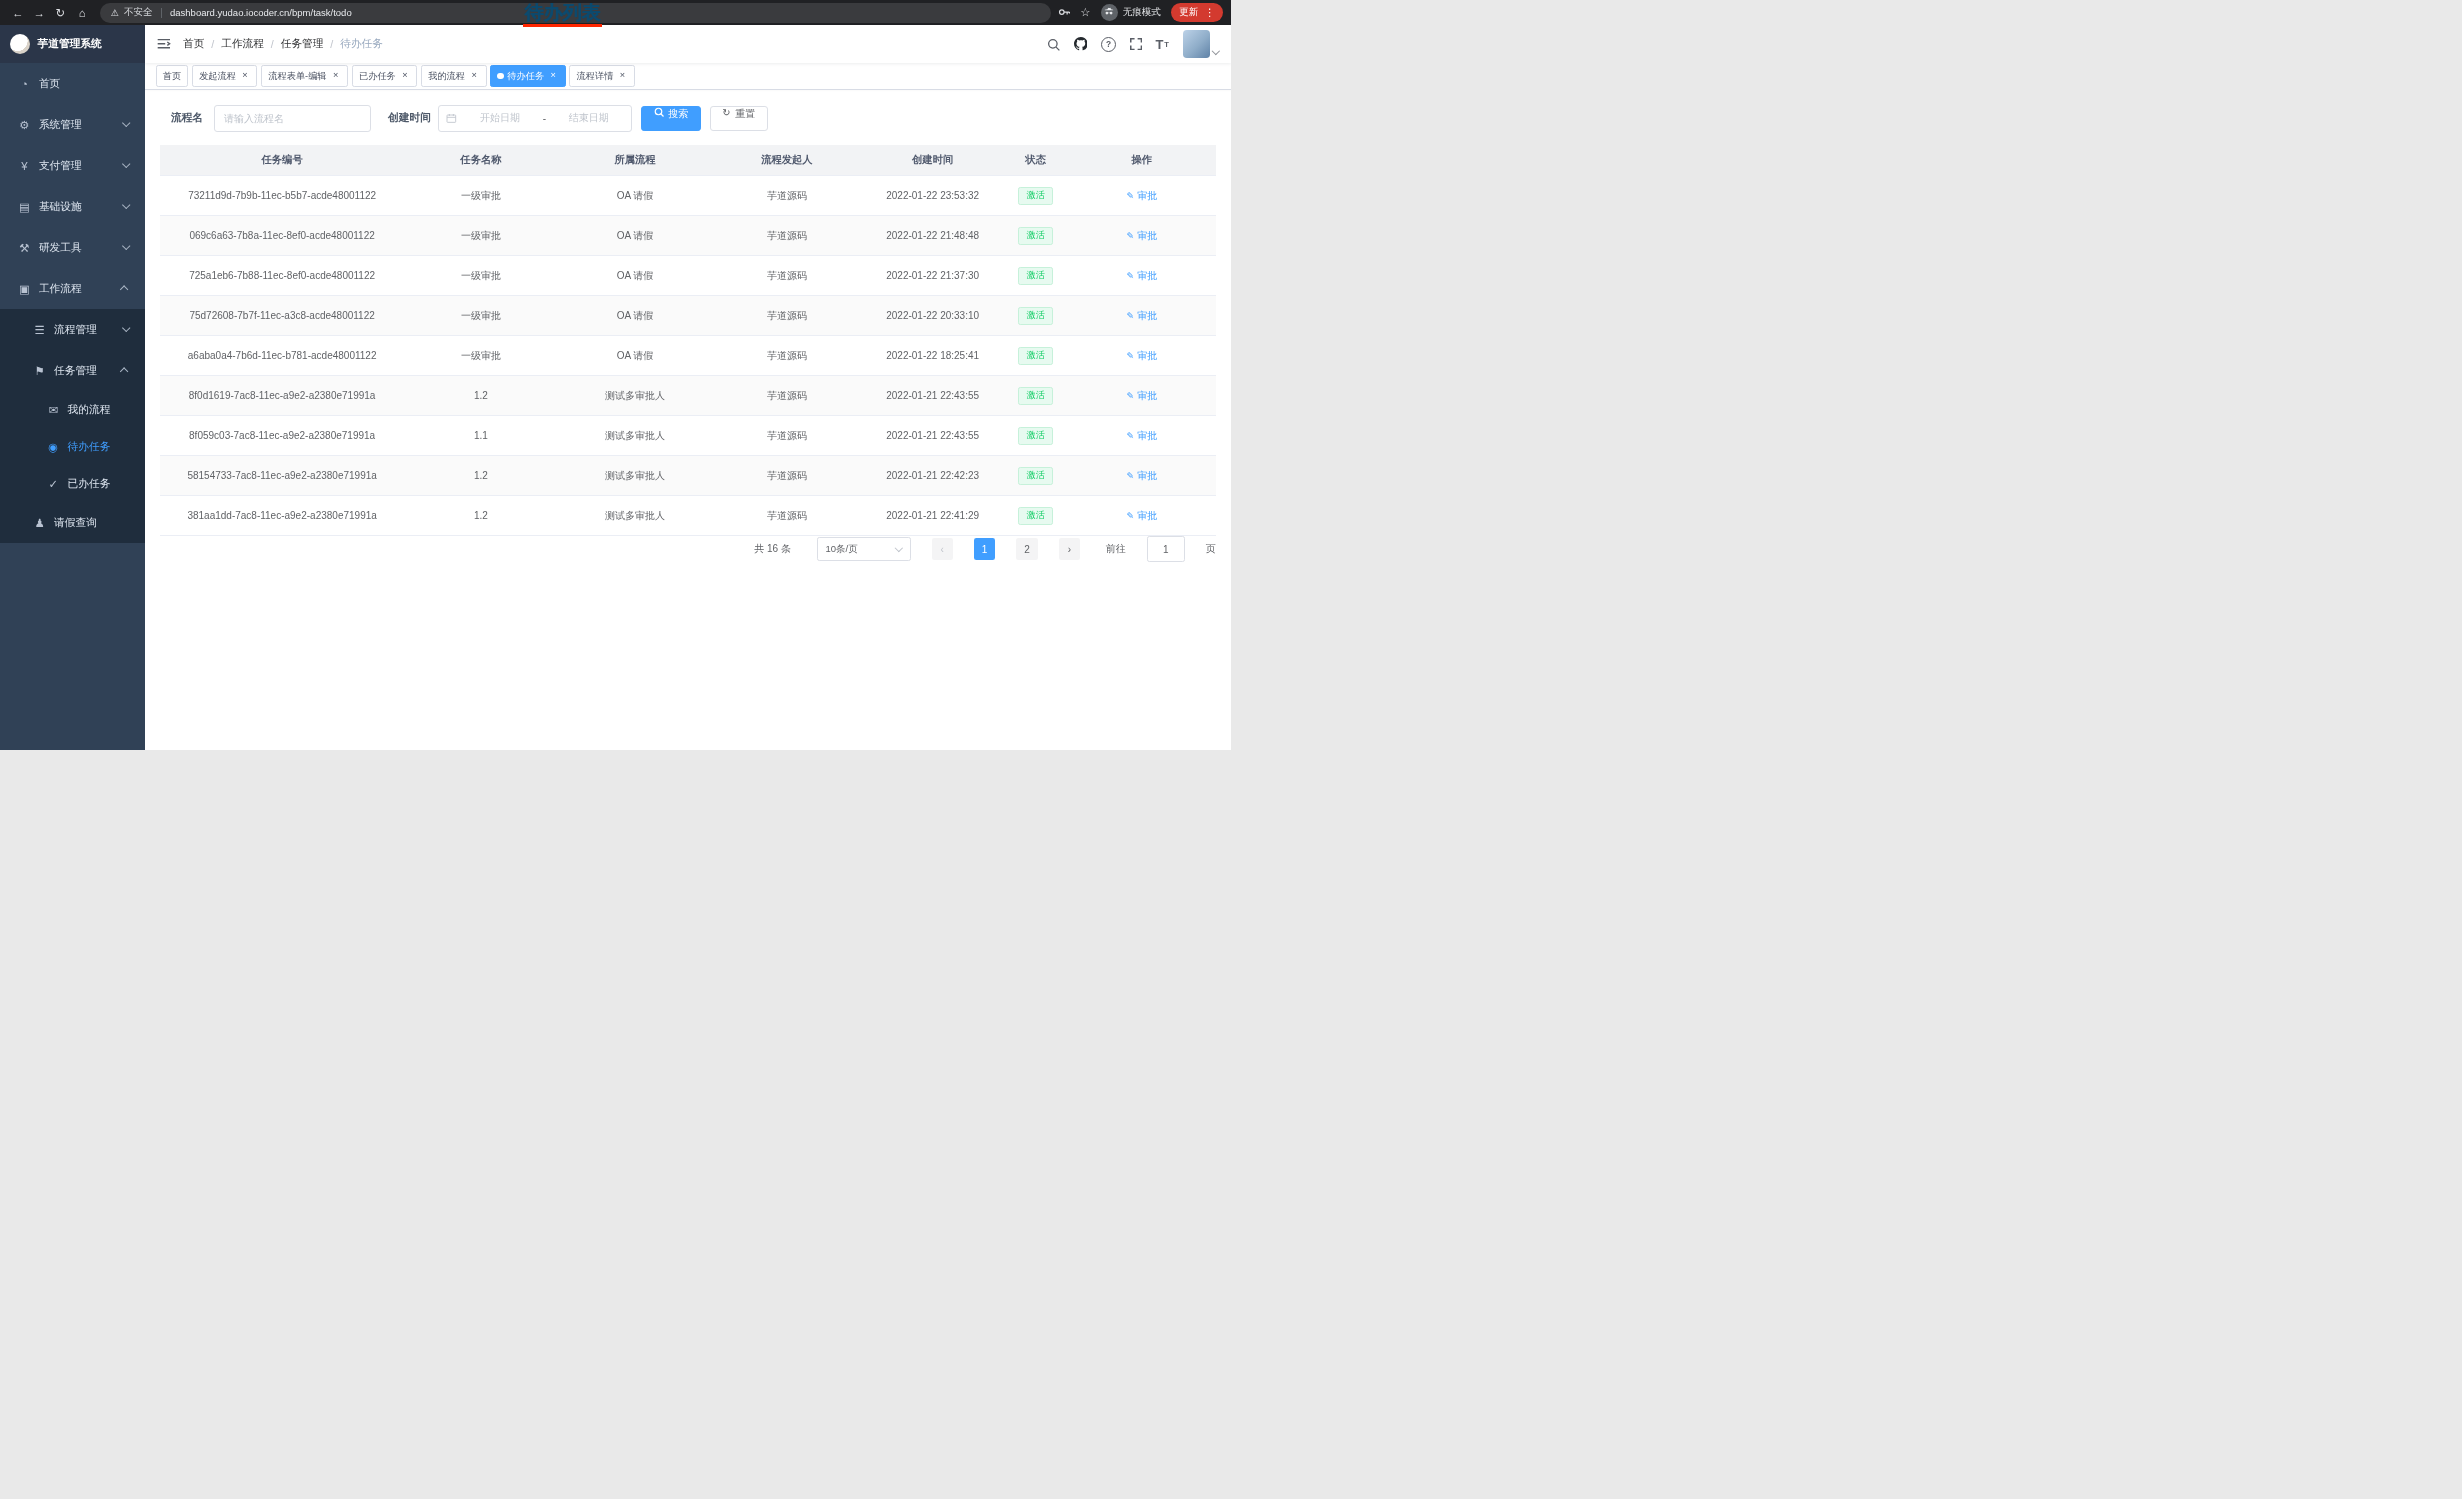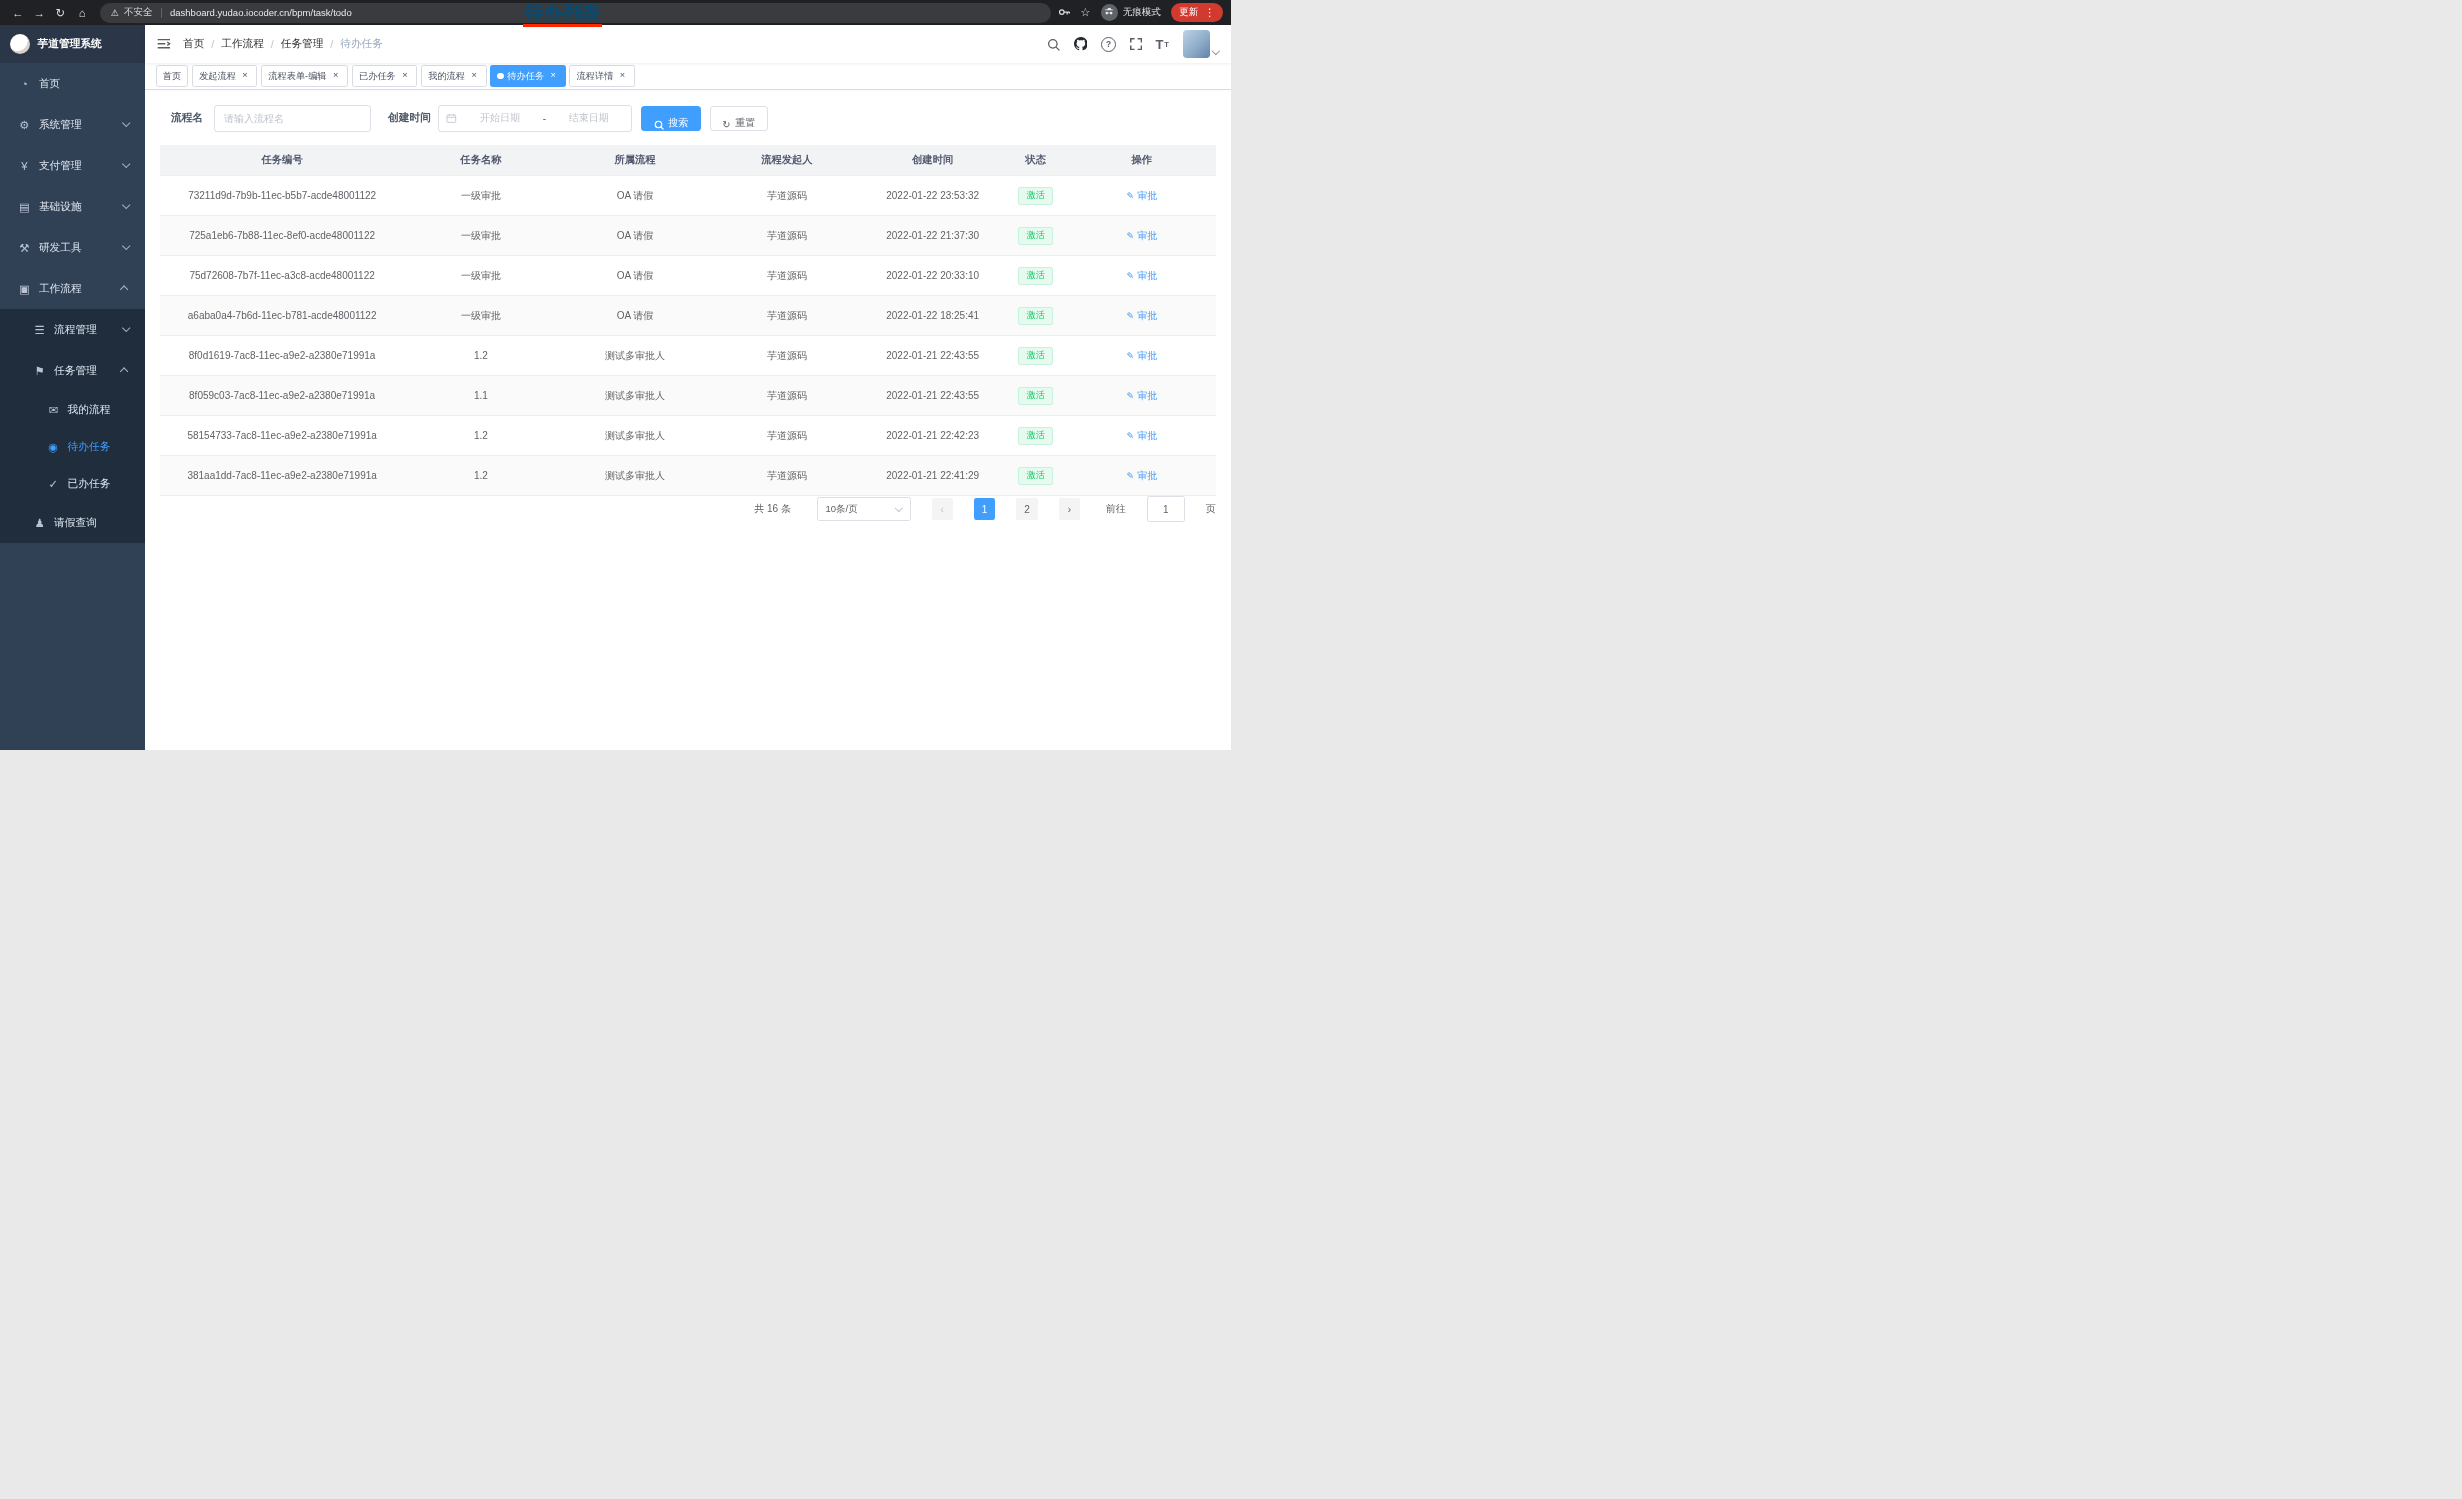--- a/index.html
+++ b/index.html
@@ -92,21 +92,21 @@
   .f-label{font-weight:600;color:#4e5969;white-space:nowrap;}
   .el-input{width:137px;height:24.4px;border:0.8px solid #dcdfe6;border-radius:3.1px;padding:0 9.2px;
             font-size:10px;color:#606266;outline:none;margin-left:10.7px;
             font-family:"Liberation Sans","DejaVu Sans",sans-serif;}
   .el-input::placeholder{color:#bfc4cc;}
   .f-label.second{margin-left:17px;}
   .date-range{width:177px;height:24.4px;border:0.8px solid #dcdfe6;border-radius:3.1px;display:flex;
               align-items:center;padding:0 7.6px;gap:8px;margin-left:7px;font-size:10px;color:#bfc4cc;cursor:pointer;}
   .date-range .ph{flex:1;text-align:center;white-space:nowrap;}
   .date-range .sep{color:#606266;}
-  .btn{height:24.4px;display:inline-flex;align-items:flex-end;gap:4.6px;border-radius:3.1px;border:0.8px solid #dcdfe6;
+  .btn{height:24.4px;display:inline-flex;align-items:flex-start;gap:4.6px;border-radius:3.1px;border:0.8px solid #dcdfe6;
        background:#fff;color:#606266;font-size:10px;padding:0 11.4px;margin-left:9.2px;cursor:pointer;
        font-family:"Liberation Sans","DejaVu Sans",sans-serif;}
   .btn.primary{background:#409eff;border-color:#409eff;color:#fff;}
   .btn .b-icon{display:flex;align-items:center;font-size:10px;}
 
   
   .task-table{width:100%;border-collapse:collapse;table-layout:fixed;font-size:10px;color:#606266;margin-top:13.7px;}
   .task-table th{background:#f2f3f5;color:#515a6e;font-weight:bold;font-size:10.3px;height:28px;
                  text-align:center;border-bottom:0.8px solid #ebeef5;white-space:nowrap;overflow:hidden;}
   .task-table td{height:37px;text-align:center;border-bottom:0.8px solid #ebeef5;white-space:nowrap;
@@ -372,20 +372,32 @@
                 <td class="c2">OA 请假</td>
                 <td class="c3">芋道源码</td>
                 <td class="c4">2022-01-22 23:53:32</td>
                 <td class="c5"><span class="tag-success">激活</span></td>
                 <td class="c6"><a class="link-approve">
                     <span class="i-edit">✎</span>
                     <span>审批</span>
                   </a></td>
               </tr>
               <tr>
+                <td class="c0">069c6a63-7b8a-11ec-8ef0-acde48001122</td>
+                <td class="c1">一级审批</td>
+                <td class="c2">OA 请假</td>
+                <td class="c3">芋道源码</td>
+                <td class="c4">2022-01-22 21:48:48</td>
+                <td class="c5"><span class="tag-success">激活</span></td>
+                <td class="c6"><a class="link-approve">
+                    <span class="i-edit">✎</span>
+                    <span>审批</span>
+                  </a></td>
+              </tr>
+              <tr>
                 <td class="c0">725a1eb6-7b88-11ec-8ef0-acde48001122</td>
                 <td class="c1">一级审批</td>
                 <td class="c2">OA 请假</td>
                 <td class="c3">芋道源码</td>
                 <td class="c4">2022-01-22 21:37:30</td>
                 <td class="c5"><span class="tag-success">激活</span></td>
                 <td class="c6"><a class="link-approve">
                     <span class="i-edit">✎</span>
                     <span>审批</span>
                   </a></td>

